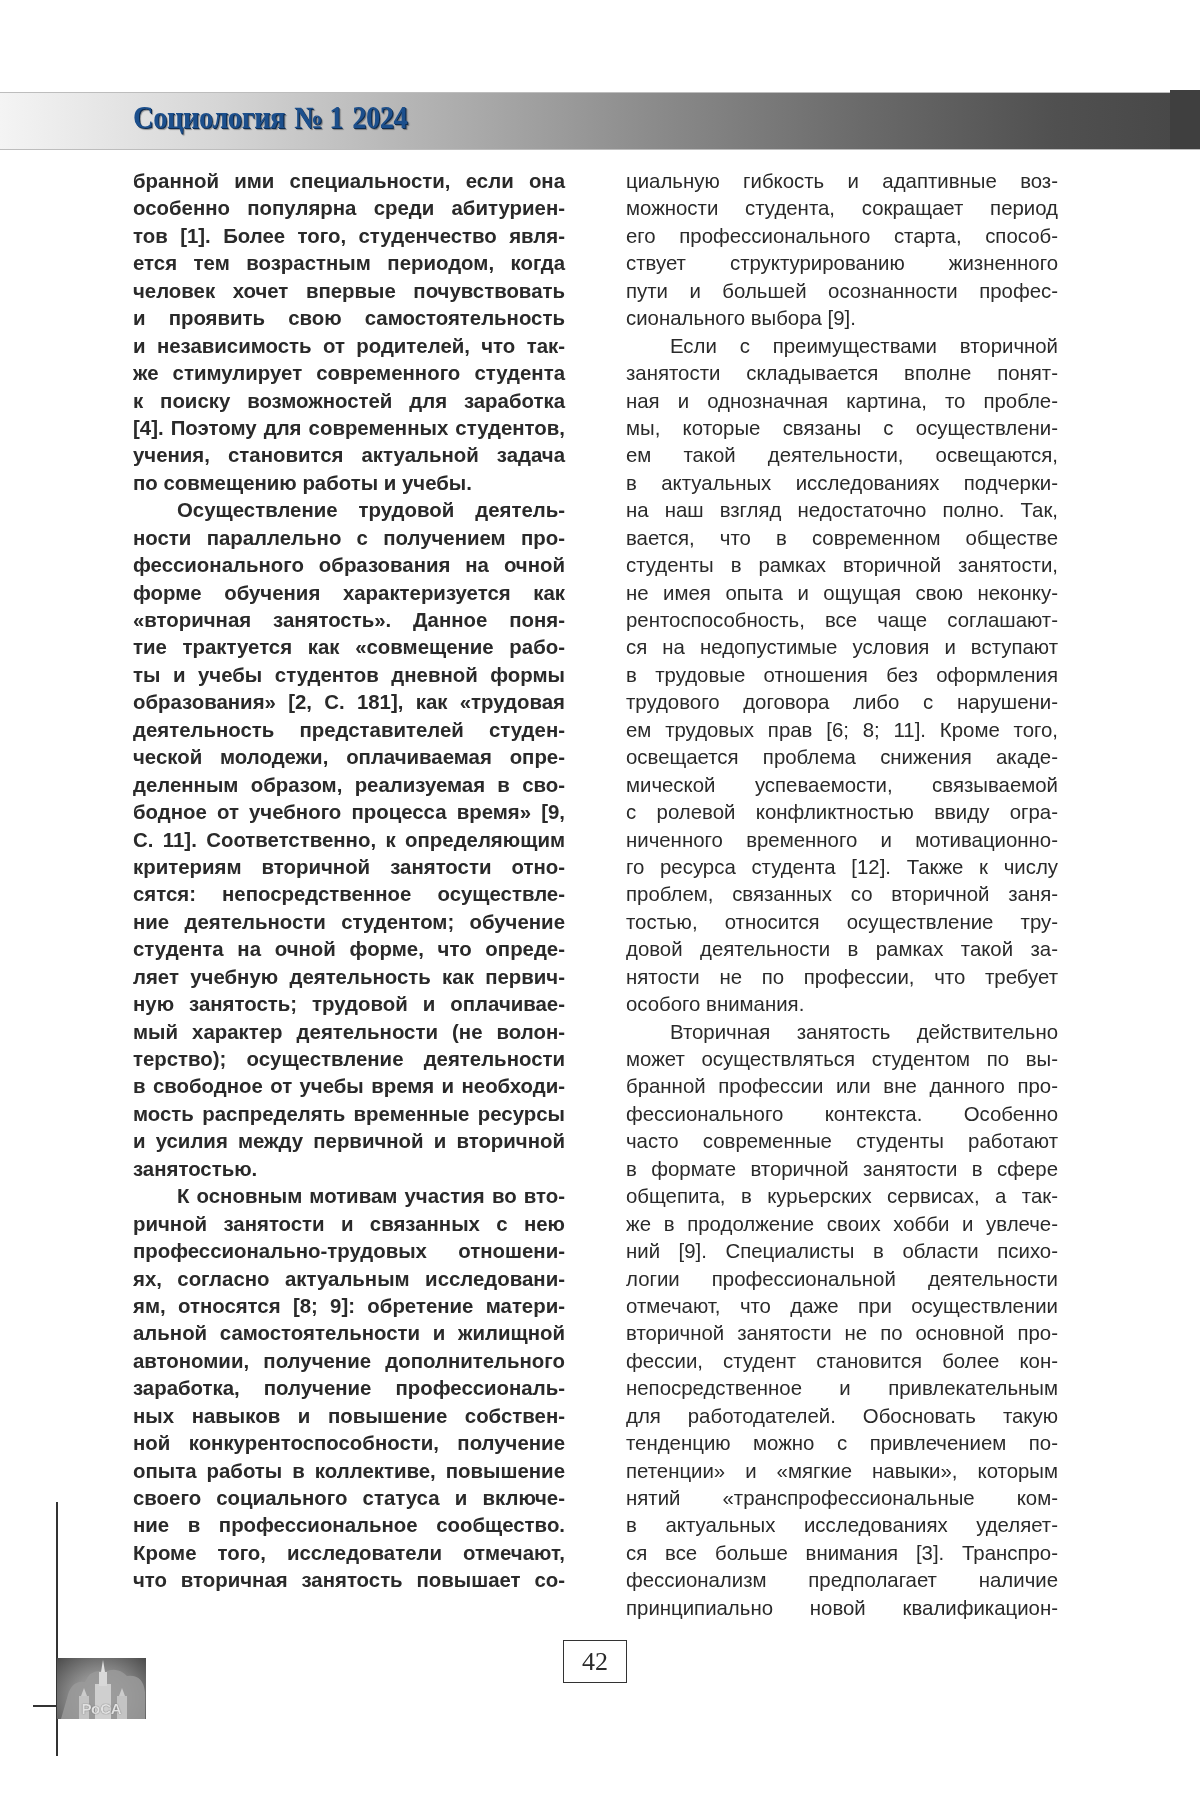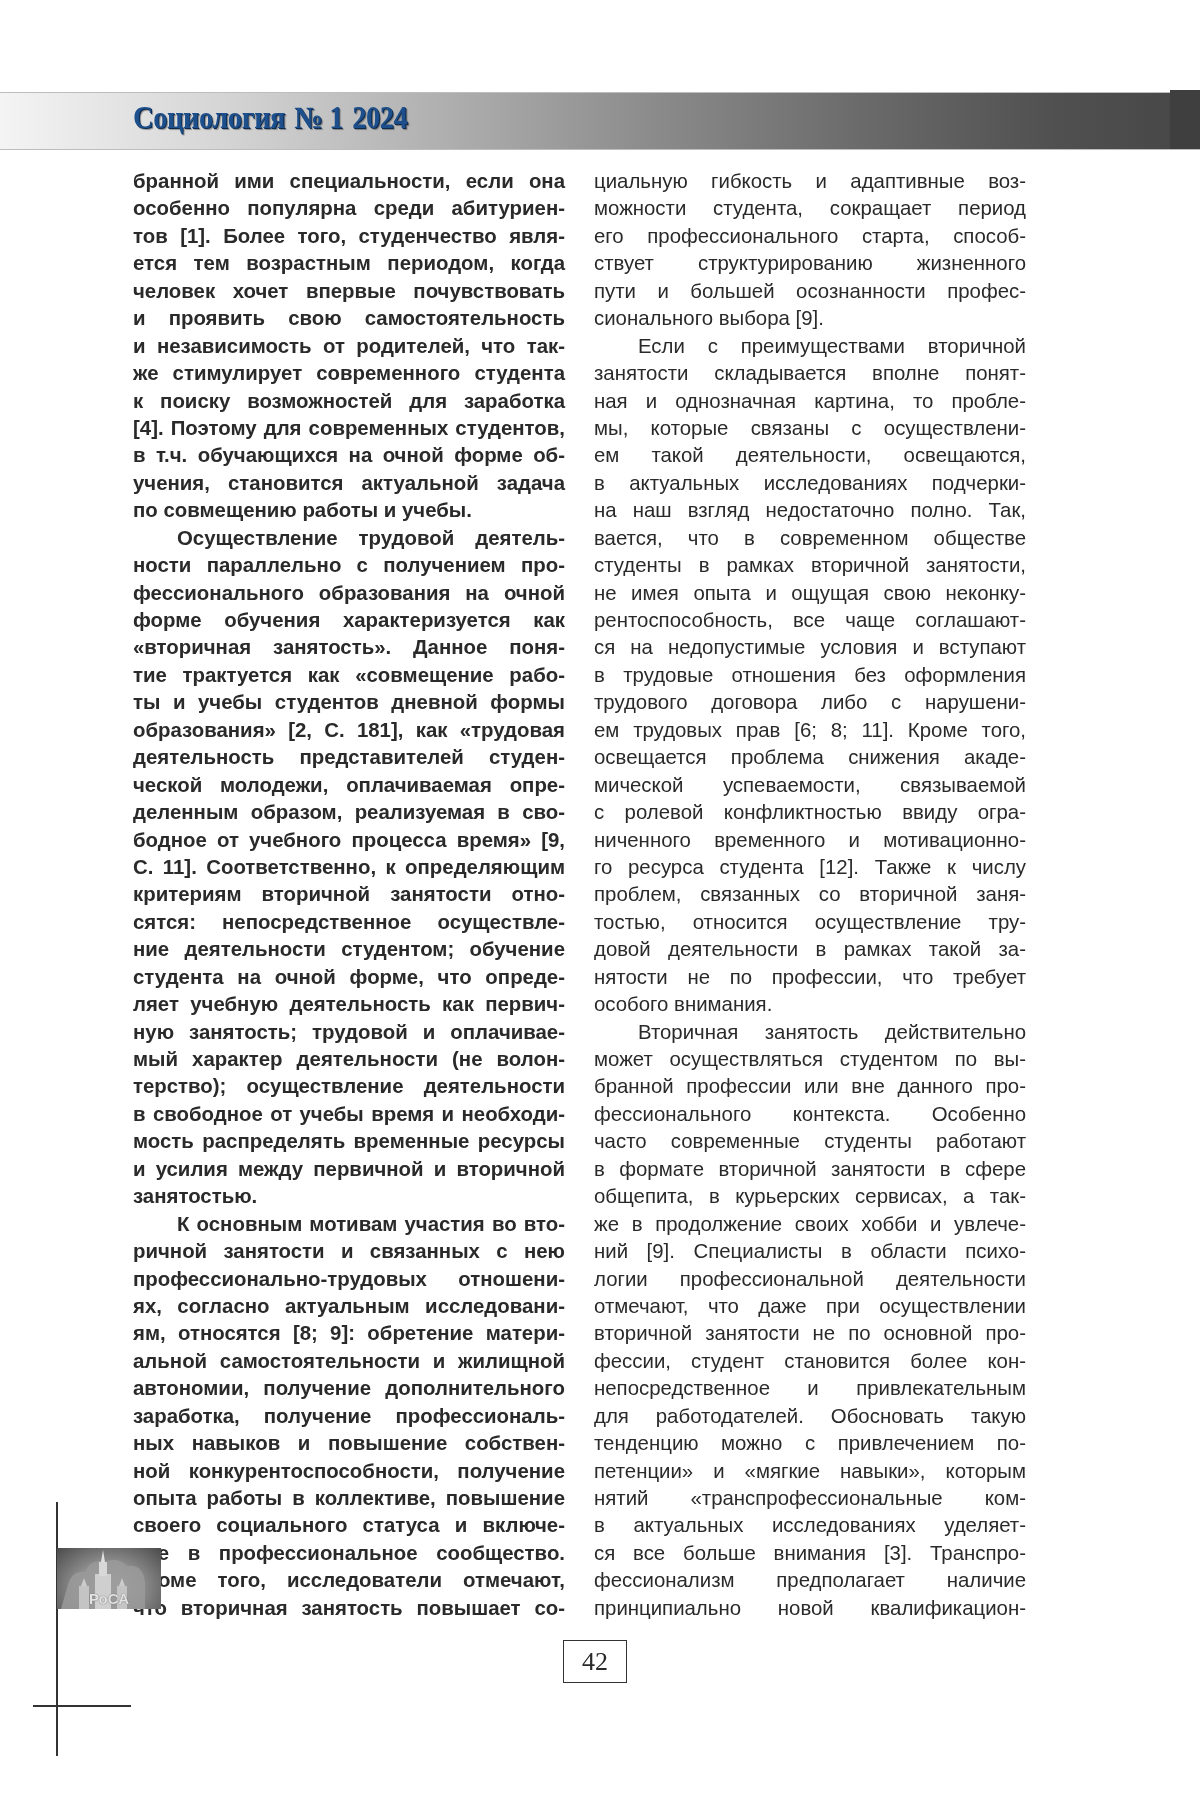--- a/index.html
+++ b/index.html
@@ -50,21 +50,21 @@
     .journal-title span { margin-right: 10px; }
 
     .column {
       position: absolute;
       top: 168px;
       width: 432px;
       font-size: 20.4px;
       line-height: 27.45px;
     }
     .col-left { left: 133px; font-weight: bold; }
-    .col-right { left: 594px; }
+    .col-right { left: 626px; }
     .line {
       display: block;
       white-space: nowrap;
       text-align: justify;
       text-align-last: justify;
       height: 27.45px;
       overflow: visible;
     }
     .line.last {
       text-align-last: left;
@@ -100,22 +100,22 @@
       position: absolute;
       left: 33px;
       top: 1705px;
       width: 98px;
       height: 2px;
       background: #333333;
     }
     .logo {
       position: absolute;
       left: 57px;
-      top: 1548px;
-      width: 104px;
+      top: 1658px;
+      width: 89px;
       height: 61px;
       background: radial-gradient(ellipse at 50% 65%, #b9b9b9 0%, #8e8e8e 45%, #4a4a4a 100%);
       overflow: hidden;
     }
     .logo svg { position: absolute; left: 0; top: 0; }
     .logo-text {
       position: absolute;
       left: 0;
       right: 0;
       bottom: 2px;
@@ -142,21 +142,20 @@
     <span class="line">бранной ими специальности, если она</span>
     <span class="line">особенно популярна среди абитуриен-</span>
     <span class="line">тов [1]. Более того, студенчество явля-</span>
     <span class="line">ется тем возрастным периодом, когда</span>
     <span class="line">человек хочет впервые почувствовать</span>
     <span class="line">и проявить свою самостоятельность</span>
     <span class="line">и независимость от родителей, что так-</span>
     <span class="line">же стимулирует современного студента</span>
     <span class="line">к поиску возможностей для заработка</span>
     <span class="line">[4]. Поэтому для современных студентов,</span>
-    <span class="line">в т.ч. обучающихся на очной форме об-</span>
     <span class="line">учения, становится актуальной задача</span>
     <span class="line last">по совмещению работы и учебы.</span>
     <span class="line indent">Осуществление трудовой деятель-</span>
     <span class="line">ности параллельно с получением про-</span>
     <span class="line">фессионального образования на очной</span>
     <span class="line">форме обучения характеризуется как</span>
     <span class="line">«вторичная занятость». Данное поня-</span>
     <span class="line">тие трактуется как «совмещение рабо-</span>
     <span class="line">ты и учебы студентов дневной формы</span>
     <span class="line">образования» [2, С. 181], как «трудовая</span>

